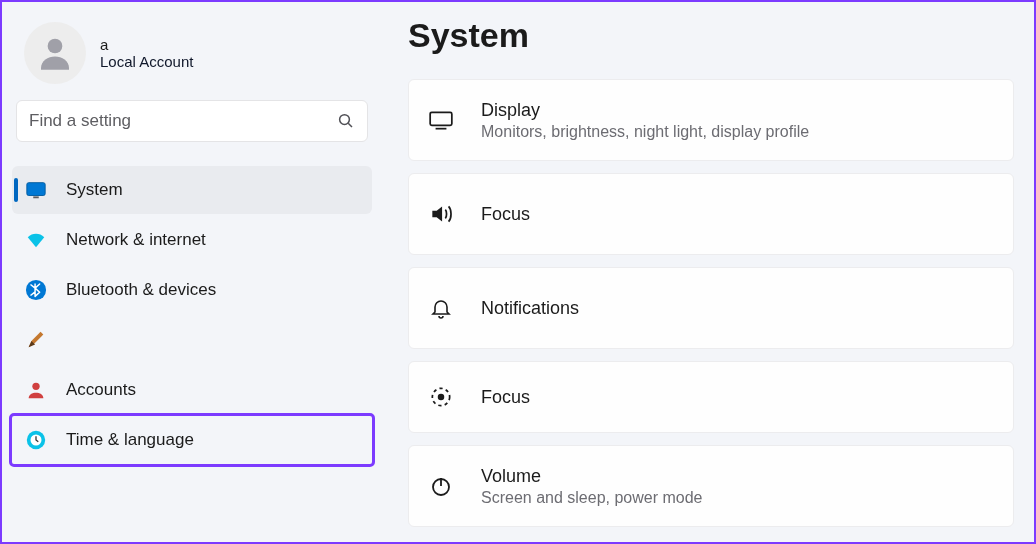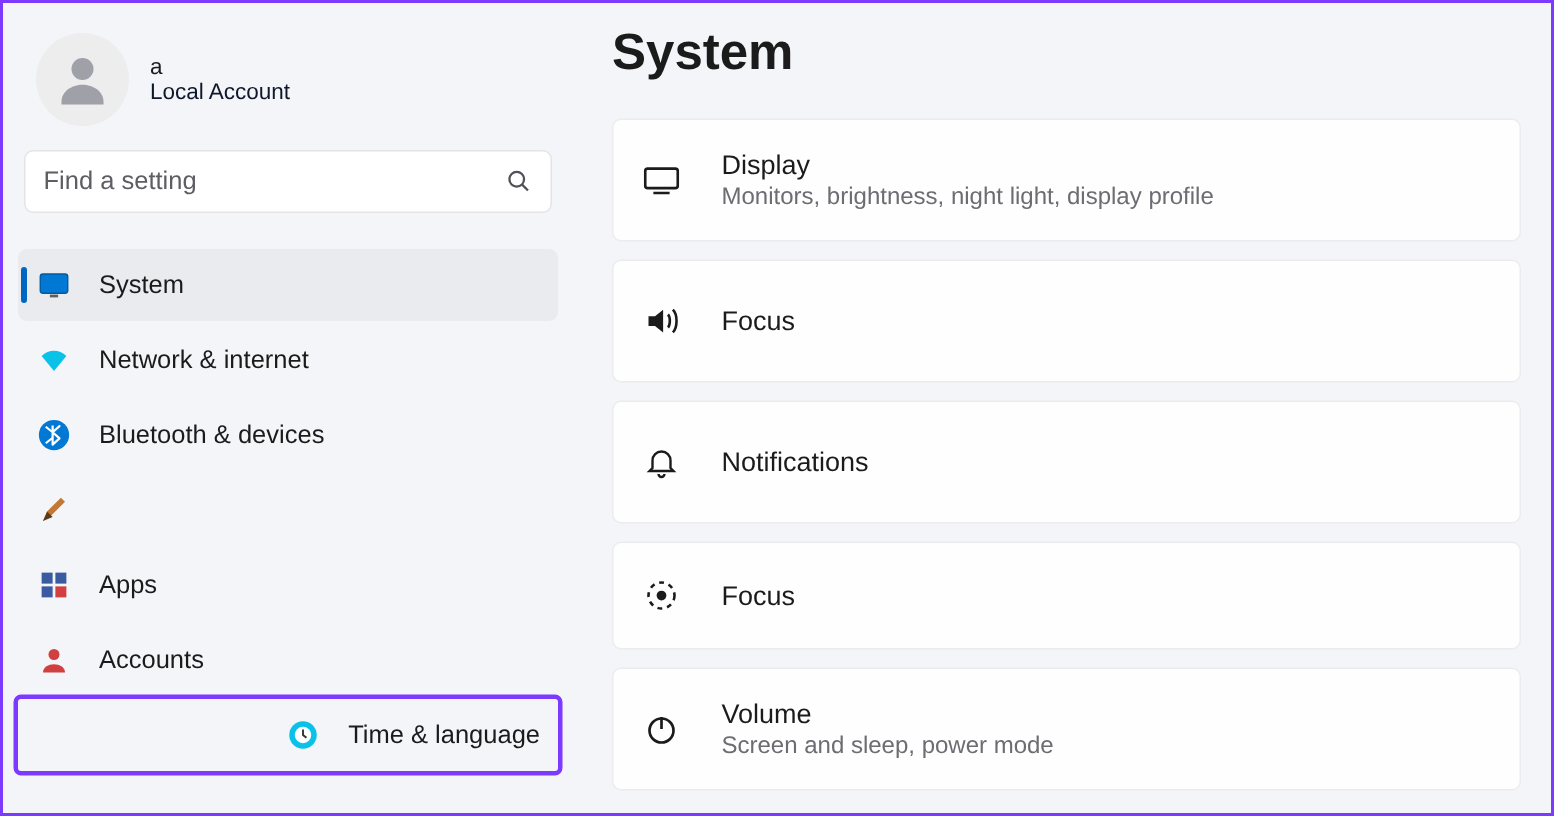--- a/index.html
+++ b/index.html
@@ -84,21 +84,20 @@
       left: 2px;
       top: 12px;
       bottom: 12px;
       width: 3.5px;
       border-radius: 2px;
       background: #0067c0;
     }
     .nav-item.highlighted {
       outline: 3px solid #7c3aff;
       border-radius: 2px;
-      justify-content: flex-end;
     }
     .nav-icon {
       width: 24px;
       height: 24px;
       margin-right: 18px;
       display: flex;
       align-items: center;
       justify-content: center;
     }
     .nav-label {
@@ -207,31 +206,20 @@
 
     <div class="nav-item">
       <span class="nav-icon">
         <svg viewBox="0 0 24 24" width="22" height="22">
             <path d="M4 20l3-7 10-10 3 3-10 10z" fill="#c47830"></path>
             <path d="M4 20l3-7 4 4z" fill="#5c3a1a"></path>
           </svg>
       </span>
     </div>
 
-    <div class="nav-item">
-      <span class="nav-icon">
-        <svg viewBox="0 0 24 24" width="22" height="22">
-            <rect x="3" y="3" width="8" height="8" fill="#3a5ba0"></rect>
-            <rect x="13" y="3" width="8" height="8" fill="#3a5ba0"></rect>
-            <rect x="3" y="13" width="8" height="8" fill="#3a5ba0"></rect>
-            <rect x="13" y="13" width="8" height="8" fill="#d04040"></rect>
-          </svg>
-      </span>
-      <span class="nav-label">Apps</span>
-    </div>
 
     <div class="nav-item">
       <span class="nav-icon">
         <svg viewBox="0 0 24 24" width="22" height="22">
             <circle cx="12" cy="8" r="4" fill="#d04040"></circle>
             <path d="M4 21c0-4 4-6 8-6s8 2 8 6z" fill="#d04040"></path>
           </svg>
       </span>
       <span class="nav-label">Accounts</span>
     </div>

